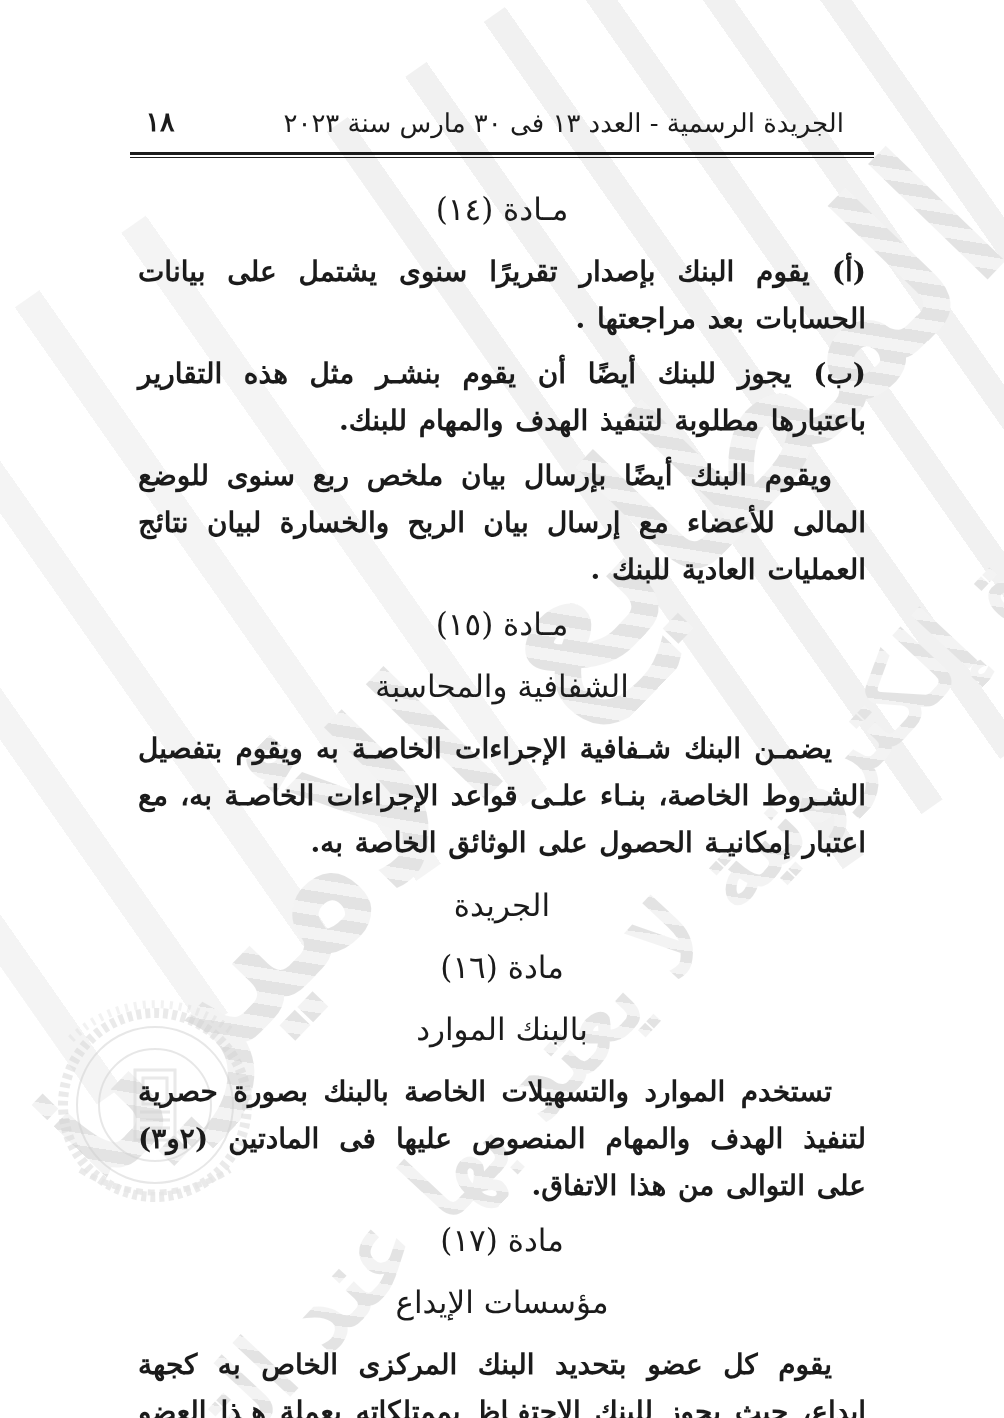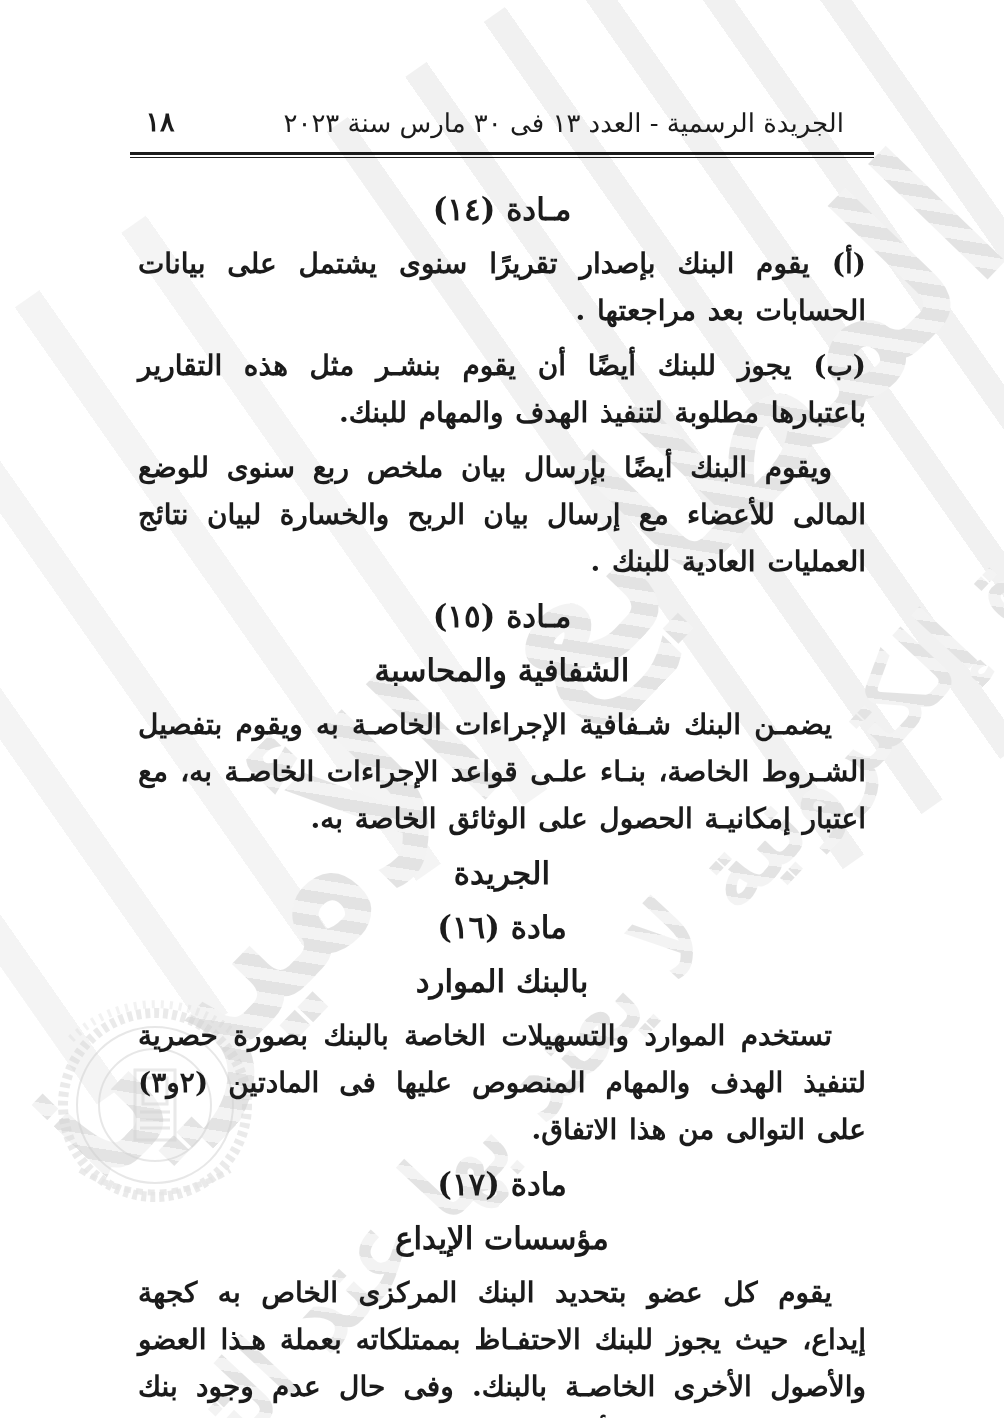--- a/index.html
+++ b/index.html
@@ -98,25 +98,25 @@
   }
 
   
   .doc {
     position: relative;
     z-index: 1;
     margin: 0 130px;
     padding-top: 22px;
   }
   h2.art-title, h3.art-subtitle {
-    margin: 8px;
+    margin: 16px;
     text-align: center;
     font-size: 31px;
     line-height: 46px;
-    font-weight: bold;
+    font-weight: normal;
     letter-spacing: 0;
   }
   h2.art-title { margin-top: 6px; }
   p.para {
     margin: 8px;
     font-size: 28px;
     font-weight: bold;
     line-height: 47px;
     text-align: justify;
     word-spacing: 2px;

